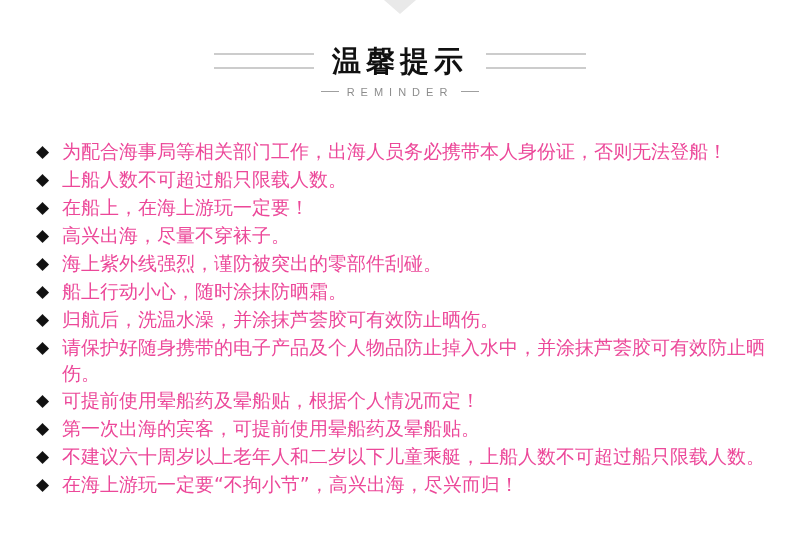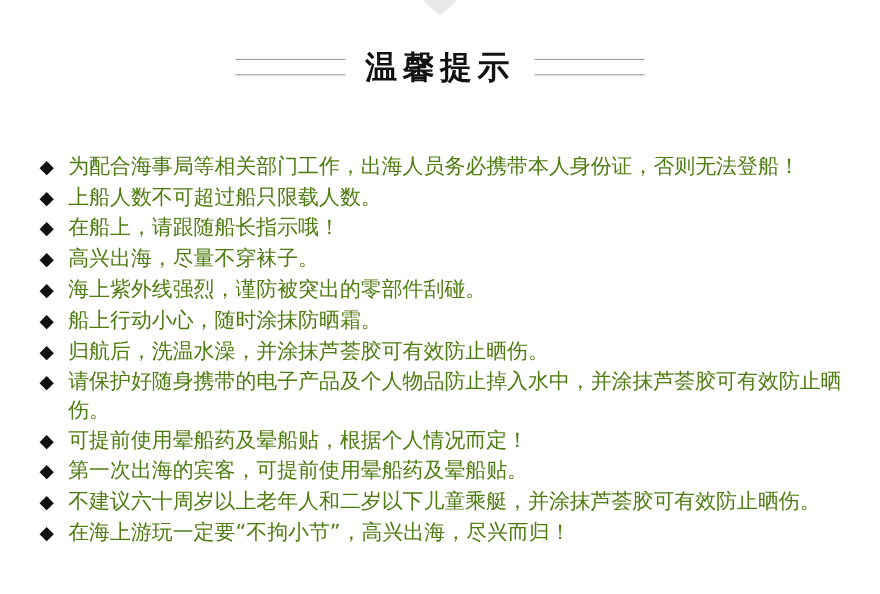--- a/index.html
+++ b/index.html
@@ -104,55 +104,60 @@
     line-height: 26px;
     color: #111111;
     text-align: left;
     padding-top: 1px;
   }
   .item-text {
     flex: 1 1 auto;
     font-family: "DejaVu Sans", "Liberation Sans", sans-serif;
     font-size: 19px;
     line-height: 26px;
-    color: #4d7c0f;
+    color: #ec4899;
     letter-spacing: 0px;
     text-align: left;
   }
 </style>
 </head>
 <body>
 
 <div class="page">
 
   <div class="top-chevron"></div>
 
   <div class="header">
     <div class="title-wrap">
       <span class="title-rule left"></span>
       <span class="title-rule right"></span>
       <div class="title">温馨提示</div>
     </div>
+    <div style="text-align:center;">
+      <div class="subtitle">
+        <span class="sub-dash"></span><span>REMINDER</span><span class="sub-dash"></span>
+      </div>
+    </div>
   </div>
 
   <div class="list">
 
     <div class="item">
       <span class="bullet">◆</span>
       <span class="item-text">为配合海事局等相关部门工作，出海人员务必携带本人身份证，否则无法登船！</span>
     </div>
 
     <div class="item">
       <span class="bullet">◆</span>
       <span class="item-text">上船人数不可超过船只限载人数。</span>
     </div>
 
     <div class="item">
       <span class="bullet">◆</span>
-      <span class="item-text">在船上，请跟随船长指示哦！</span>
+      <span class="item-text">在船上，在海上游玩一定要！</span>
     </div>
 
     <div class="item">
       <span class="bullet">◆</span>
       <span class="item-text">高兴出海，尽量不穿袜子。</span>
     </div>
 
     <div class="item">
       <span class="bullet">◆</span>
       <span class="item-text">海上紫外线强烈，谨防被突出的零部件刮碰。</span>
@@ -178,21 +183,21 @@
       <span class="item-text">可提前使用晕船药及晕船贴，根据个人情况而定！</span>
     </div>
 
     <div class="item">
       <span class="bullet">◆</span>
       <span class="item-text">第一次出海的宾客，可提前使用晕船药及晕船贴。</span>
     </div>
 
     <div class="item">
       <span class="bullet">◆</span>
-      <span class="item-text">不建议六十周岁以上老年人和二岁以下儿童乘艇，并涂抹芦荟胶可有效防止晒伤。</span>
+      <span class="item-text">不建议六十周岁以上老年人和二岁以下儿童乘艇，上船人数不可超过船只限载人数。</span>
     </div>
 
     <div class="item">
       <span class="bullet">◆</span>
       <span class="item-text">在海上游玩一定要“不拘小节”，高兴出海，尽兴而归！</span>
     </div>
 
   </div>
 </div>
 

